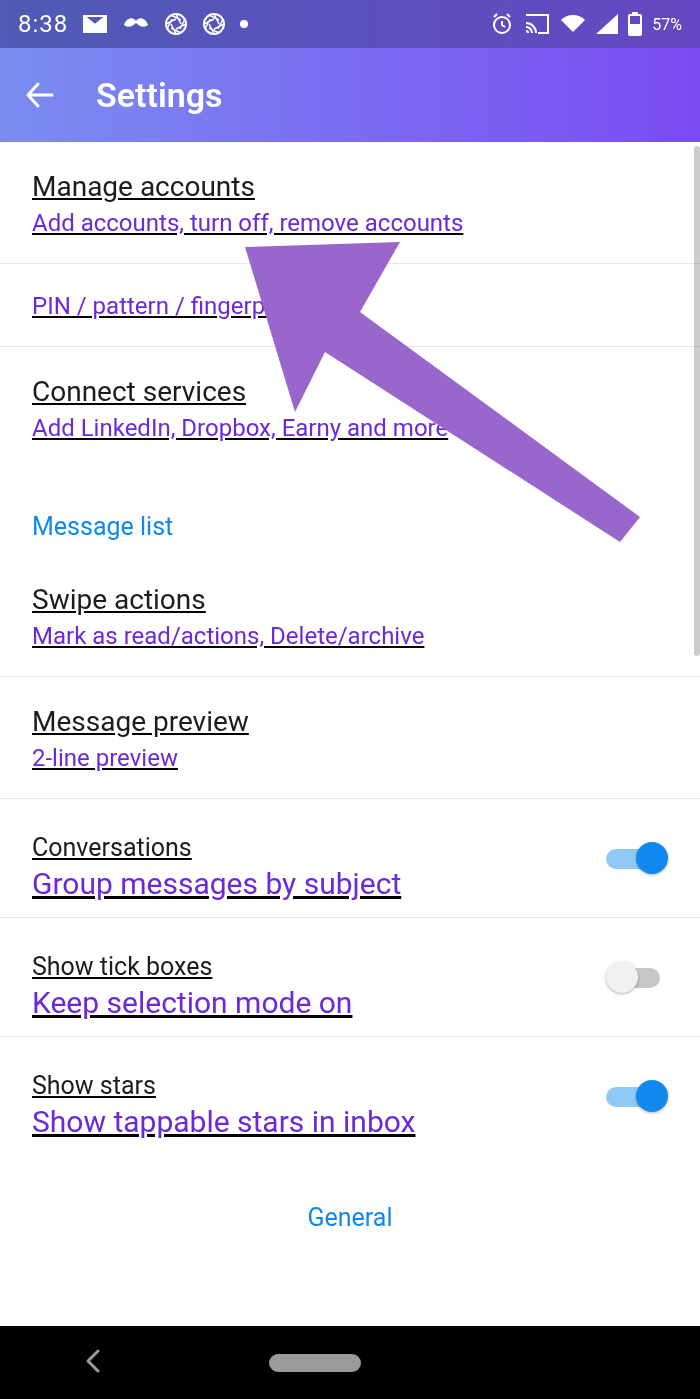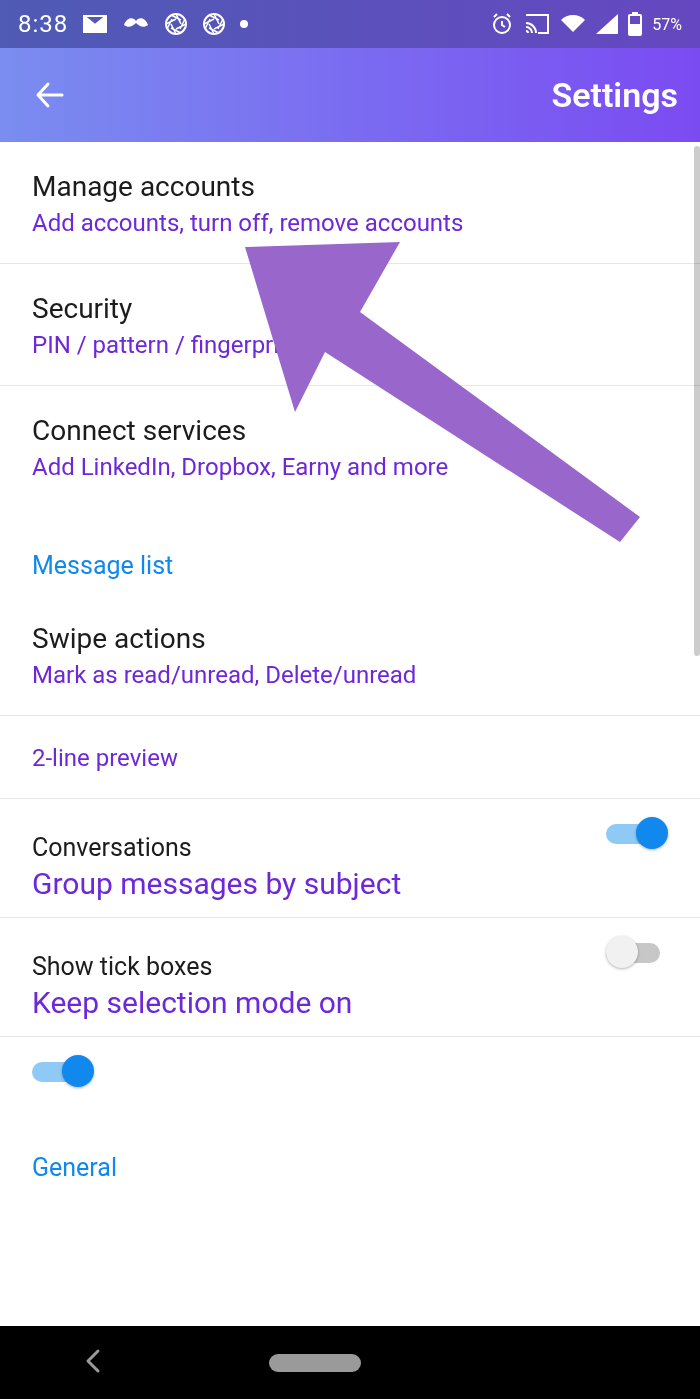--- a/index.html
+++ b/index.html
@@ -24,51 +24,52 @@
   .status-icon { display: inline-flex; align-items: center; justify-content: center; }
   .status-icon svg { fill: #fff; }
   .dot { width: 8px; height: 8px; border-radius: 50%; background: #fff; }
 
   
   .app-bar {
     height: 94px;
     background: linear-gradient(90deg, #7a8df0 0%, #7b4bf2 100%);
     display: flex;
     align-items: center;
-    padding: 0 22px;
+    padding: 0 12px;
     color: #fff;
-    justify-content: space-between;
   }
   .app-bar .back { padding: 10px; display: inline-flex; }
   .app-bar .back svg { stroke: #fff; }
   .app-bar .title { font-size: 34px; font-weight: 600; margin-left: 26px; }
 
   
   .content { flex: 1; background: #fff; overflow: hidden; }
   .row {
     padding: 20px 32px;
     border-bottom: 1px solid #e6e6e6;
     display: flex;
+    align-items: center;
     justify-content: space-between;
+    text-decoration: underline;
   }
   .row.tall { padding: 28px 32px 26px; }
   .row .txt { flex: 1; }
   .row .title { font-size: 28px; color: #1c1c1c; font-weight: 400; margin-bottom: 6px; }
   .row .sub { font-size: 24px; color: #6d28d9; font-weight: 400; }
   .row.compact { padding: 16px 32px; }
   .row.compact .title { font-size: 25px; margin-bottom: 4px; margin-top: 18px; }
   .row.compact .sub { font-size: 30px; }
 
   .section-header {
     padding: 44px 32px 14px;
     font-size: 25px;
     font-weight: 400;
     color: #1188ee;
   }
-  .section-header.short-top { padding-top: 48px; }
+  .section-header.short-top { padding-top: 48px; text-align: center; }
 
   
   .toggle { position: relative; width: 62px; height: 36px; }
   .toggle .track { position: absolute; top: 9px; left: 0; width: 54px; height: 20px; border-radius: 10px; background: #c7c7c7; }
   .toggle .knob { position: absolute; top: 2px; width: 32px; height: 32px; border-radius: 50%; background: #f1f1f1; box-shadow: 0 1px 3px rgba(0,0,0,.3); left: 0; }
   .toggle.on .track { background: #8fcaf7; }
   .toggle.on .knob { background: #1188ee; left: 30px; }
 
   
   .nav-bar { height: 73px; background: #000; display: flex; align-items: center; justify-content: space-around; }
@@ -161,43 +162,43 @@
 
     <div class="row tall">
       <div class="txt">
         <div class="title">Manage accounts</div>
         <div class="sub">Add accounts, turn off, remove accounts</div>
       </div>
     </div>
 
     <div class="row tall">
       <div class="txt">
-        <div class="title">Security</div>
         <div class="sub">PIN / pattern / fingerprint</div>
       </div>
     </div>
 
     <div class="row tall" style="border-bottom:none;">
       <div class="txt">
         <div class="title">Connect services</div>
         <div class="sub">Add LinkedIn, Dropbox, Earny and more</div>
       </div>
     </div>
 
     <div class="section-header">Message list</div>
 
     <div class="row tall">
       <div class="txt">
         <div class="title">Swipe actions</div>
-        <div class="sub">Mark as read/unread, Delete/unread</div>
-      </div>
-    </div>
-
-    <div class="row tall">
-      <div class="txt">
+        <div class="sub">Mark as read/actions, Delete/archive</div>
+      </div>
+    </div>
+
+    <div class="row tall">
+      <div class="txt">
+        <div class="title">Message preview</div>
         <div class="sub">2-line preview</div>
       </div>
     </div>
 
     <div class="row compact">
       <div class="txt">
         <div class="title">Conversations</div>
         <div class="sub">Group messages by subject</div>
       </div>
       <div class="toggle on">
@@ -211,20 +212,24 @@
         <div class="title">Show tick boxes</div>
         <div class="sub">Keep selection mode on</div>
       </div>
       <div class="toggle">
         <div class="track"></div>
           <div class="knob"></div>
       </div>
     </div>
 
     <div class="row compact" style="border-bottom:none;">
+      <div class="txt">
+        <div class="title">Show stars</div>
+        <div class="sub">Show tappable stars in inbox</div>
+      </div>
       <div class="toggle on">
         <div class="track"></div>
           <div class="knob"></div>
       </div>
     </div>
 
     <div class="section-header short-top">General</div>
 
   </div>
 

